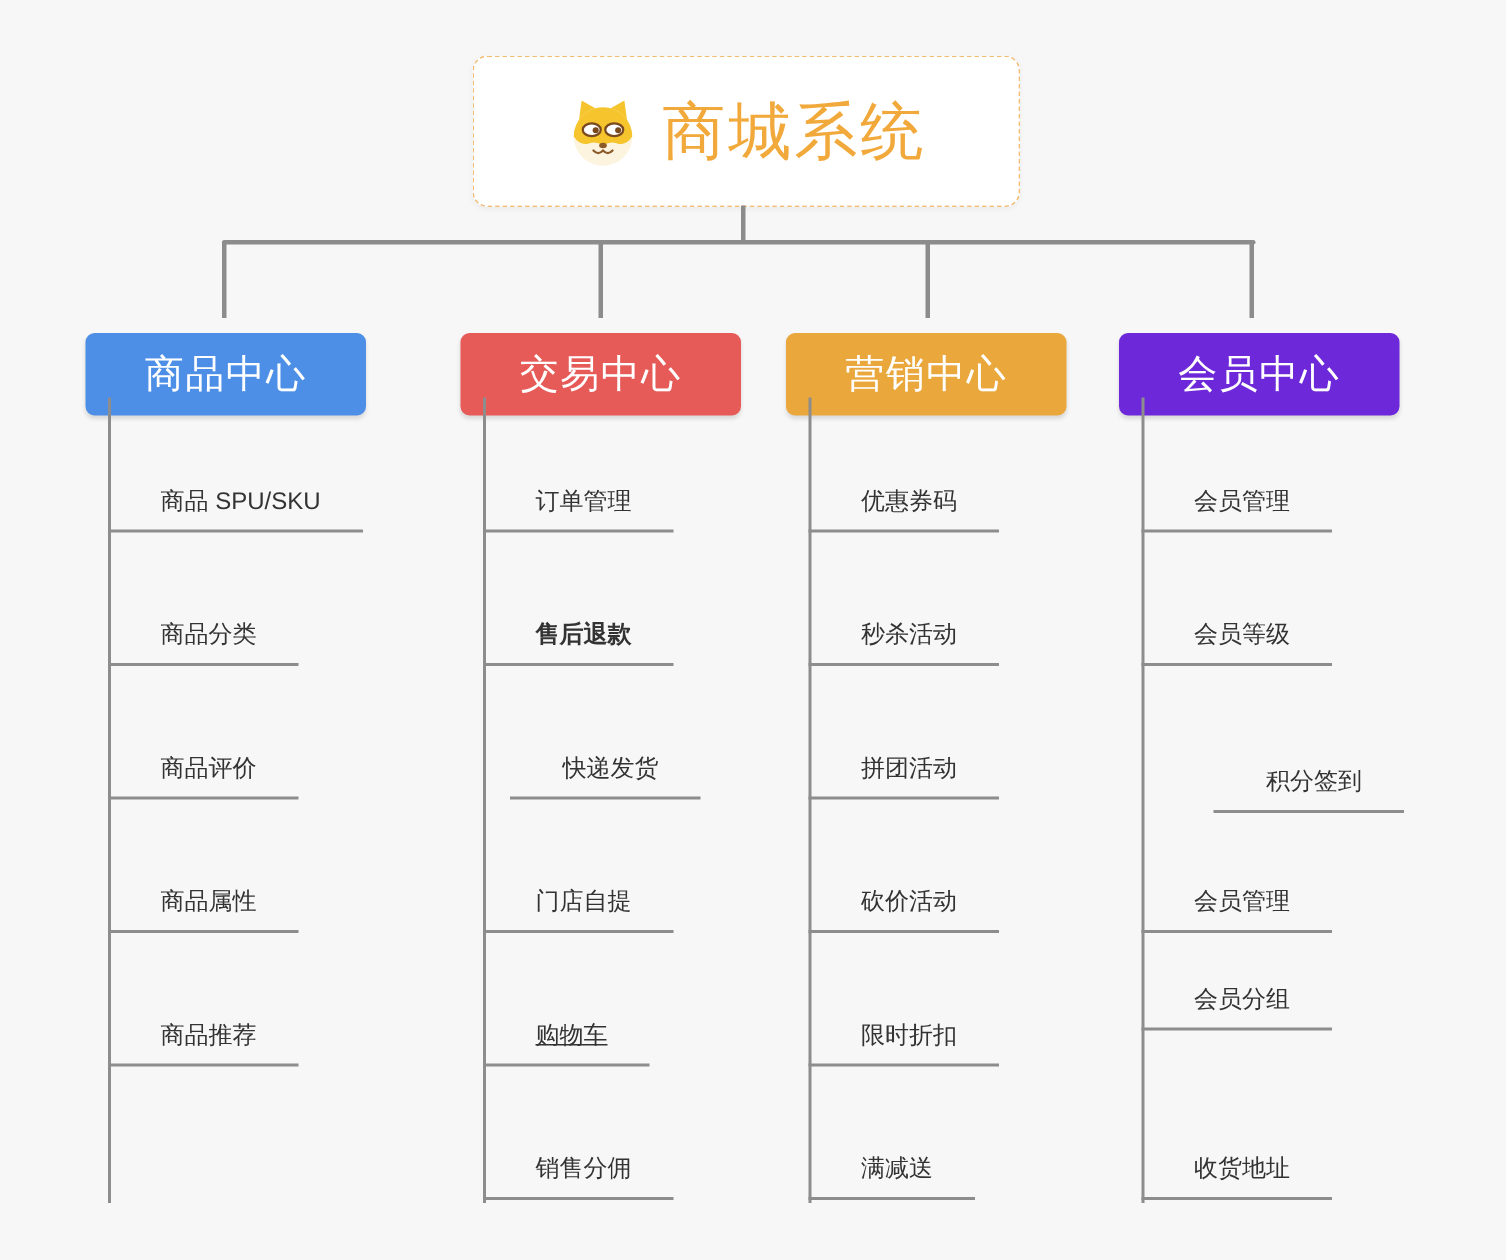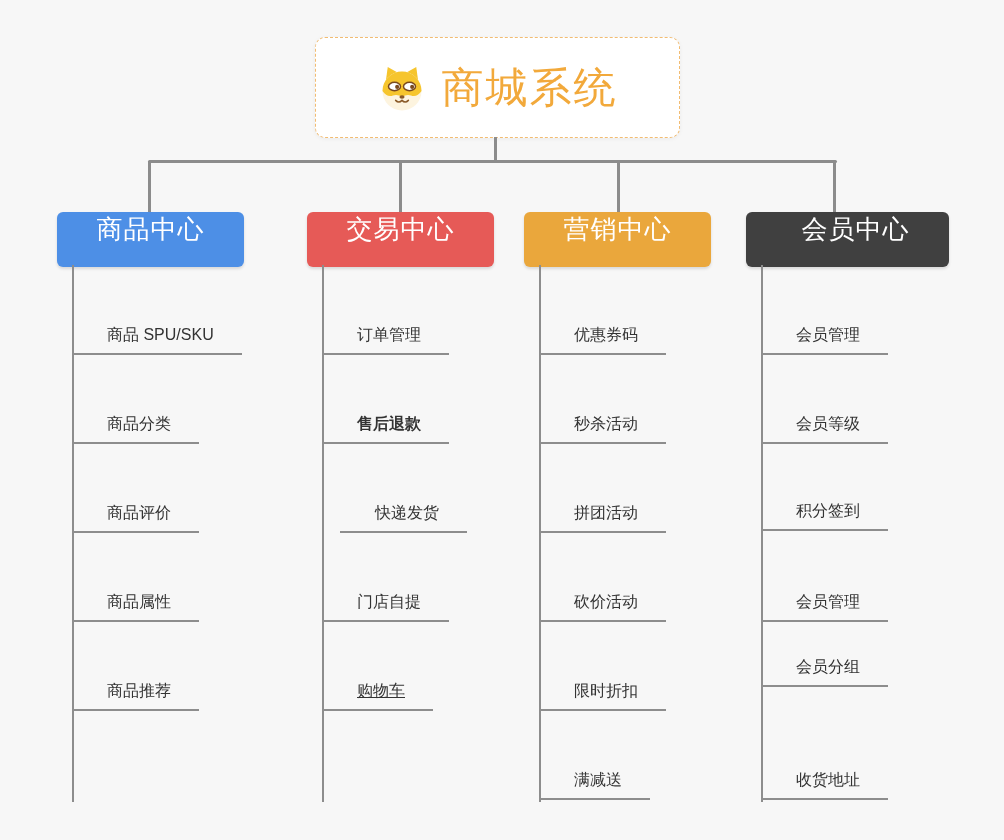--- a/index.html
+++ b/index.html
@@ -20,22 +20,22 @@
   .dog-icon{width:48px;height:48px;flex:0 0 auto;}
   
   .cline{position:absolute;background:#8C8C8C;}
   .root-stem{left:494px;top:137px;width:3px;height:25px;}
   .hline{left:148px;top:160px;width:689px;height:3px;border-radius:2px;}
   .drop{top:161px;width:3px;height:51px;}
   .drop-1{left:148px;} .drop-2{left:399px;} .drop-3{left:617px;} .drop-4{left:833px;}
   
   .branch{position:absolute;top:210px;width:250px;height:600px;}
   .branch-box{
-    position:absolute;left:0;top:2px;width:187px;height:55px;
-    border-radius:6px;display:flex;justify-content:center;
+    position:absolute;left:0;top:12px;width:187px;height:55px;
+    border-radius:6px;display:flex;align-items:center;justify-content:center;
     box-shadow:0 2px 3px rgba(0,0,0,0.12);
   }
   .branch-label{font-size:26px;letter-spacing:1px;color:#FFFFFF;}
   .branch-vline{
     position:absolute;left:15px;top:55px;width:2px;height:537px;background:#8D8D8D;
   }
   .leaf{
     position:absolute;left:15px;height:36px;line-height:36px;
     padding:0 28px 0 35px;border-bottom:2px solid #8D8D8D;
     font-size:16px;color:#333333;white-space:nowrap;
@@ -85,41 +85,42 @@
   <div class="branch" style="left: 307px;">
     <div class="branch-box" style="background: rgb(230, 90, 87);">
       <span class="branch-label">交易中心</span>
     </div>
     <div class="branch-vline"></div>
   <div class="leaf" style="top: 107px;">订单管理</div>
         <div class="leaf" style="top: 196px; font-weight: bold;">售后退款</div>
         <div class="leaf" style="top: 285px; margin-left: 18px;">快递发货</div>
         <div class="leaf" style="top: 374px;">门店自提</div>
         <div class="leaf" style="top: 463px; text-decoration: underline;">购物车</div>
+        <div class="leaf" style="top: 552px;">销售分佣</div>
       </div>
 
   <div class="branch" style="left: 524px;">
     <div class="branch-box" style="background: rgb(234, 167, 60);">
       <span class="branch-label">营销中心</span>
     </div>
     <div class="branch-vline"></div>
   <div class="leaf" style="top: 107px;">优惠券码</div>
         <div class="leaf" style="top: 196px;">秒杀活动</div>
         <div class="leaf" style="top: 285px;">拼团活动</div>
         <div class="leaf" style="top: 374px;">砍价活动</div>
         <div class="leaf" style="top: 463px;">限时折扣</div>
         <div class="leaf" style="top: 552px;">满减送</div>
       </div>
 
   <div class="branch" style="left: 746px;">
-    <div class="branch-box" style="background: #404040; padding-left: 16px;">
+    <div class="branch-box" style="background: #6d28d9;">
       <span class="branch-label">会员中心</span>
     </div>
     <div class="branch-vline"></div>
   <div class="leaf" style="top: 107px;">会员管理</div>
         <div class="leaf" style="top: 196px;">会员等级</div>
-        <div class="leaf" style="top: 283px;">积分签到</div>
+        <div class="leaf" style="top: 294px; margin-left: 48px;">积分签到</div>
         <div class="leaf" style="top: 374px;">会员管理</div>
         <div class="leaf" style="top: 439px;">会员分组</div>
         <div class="leaf" style="top: 552px;">收货地址</div>
       </div>
 </div>
 </div>
 
 </body></html>

